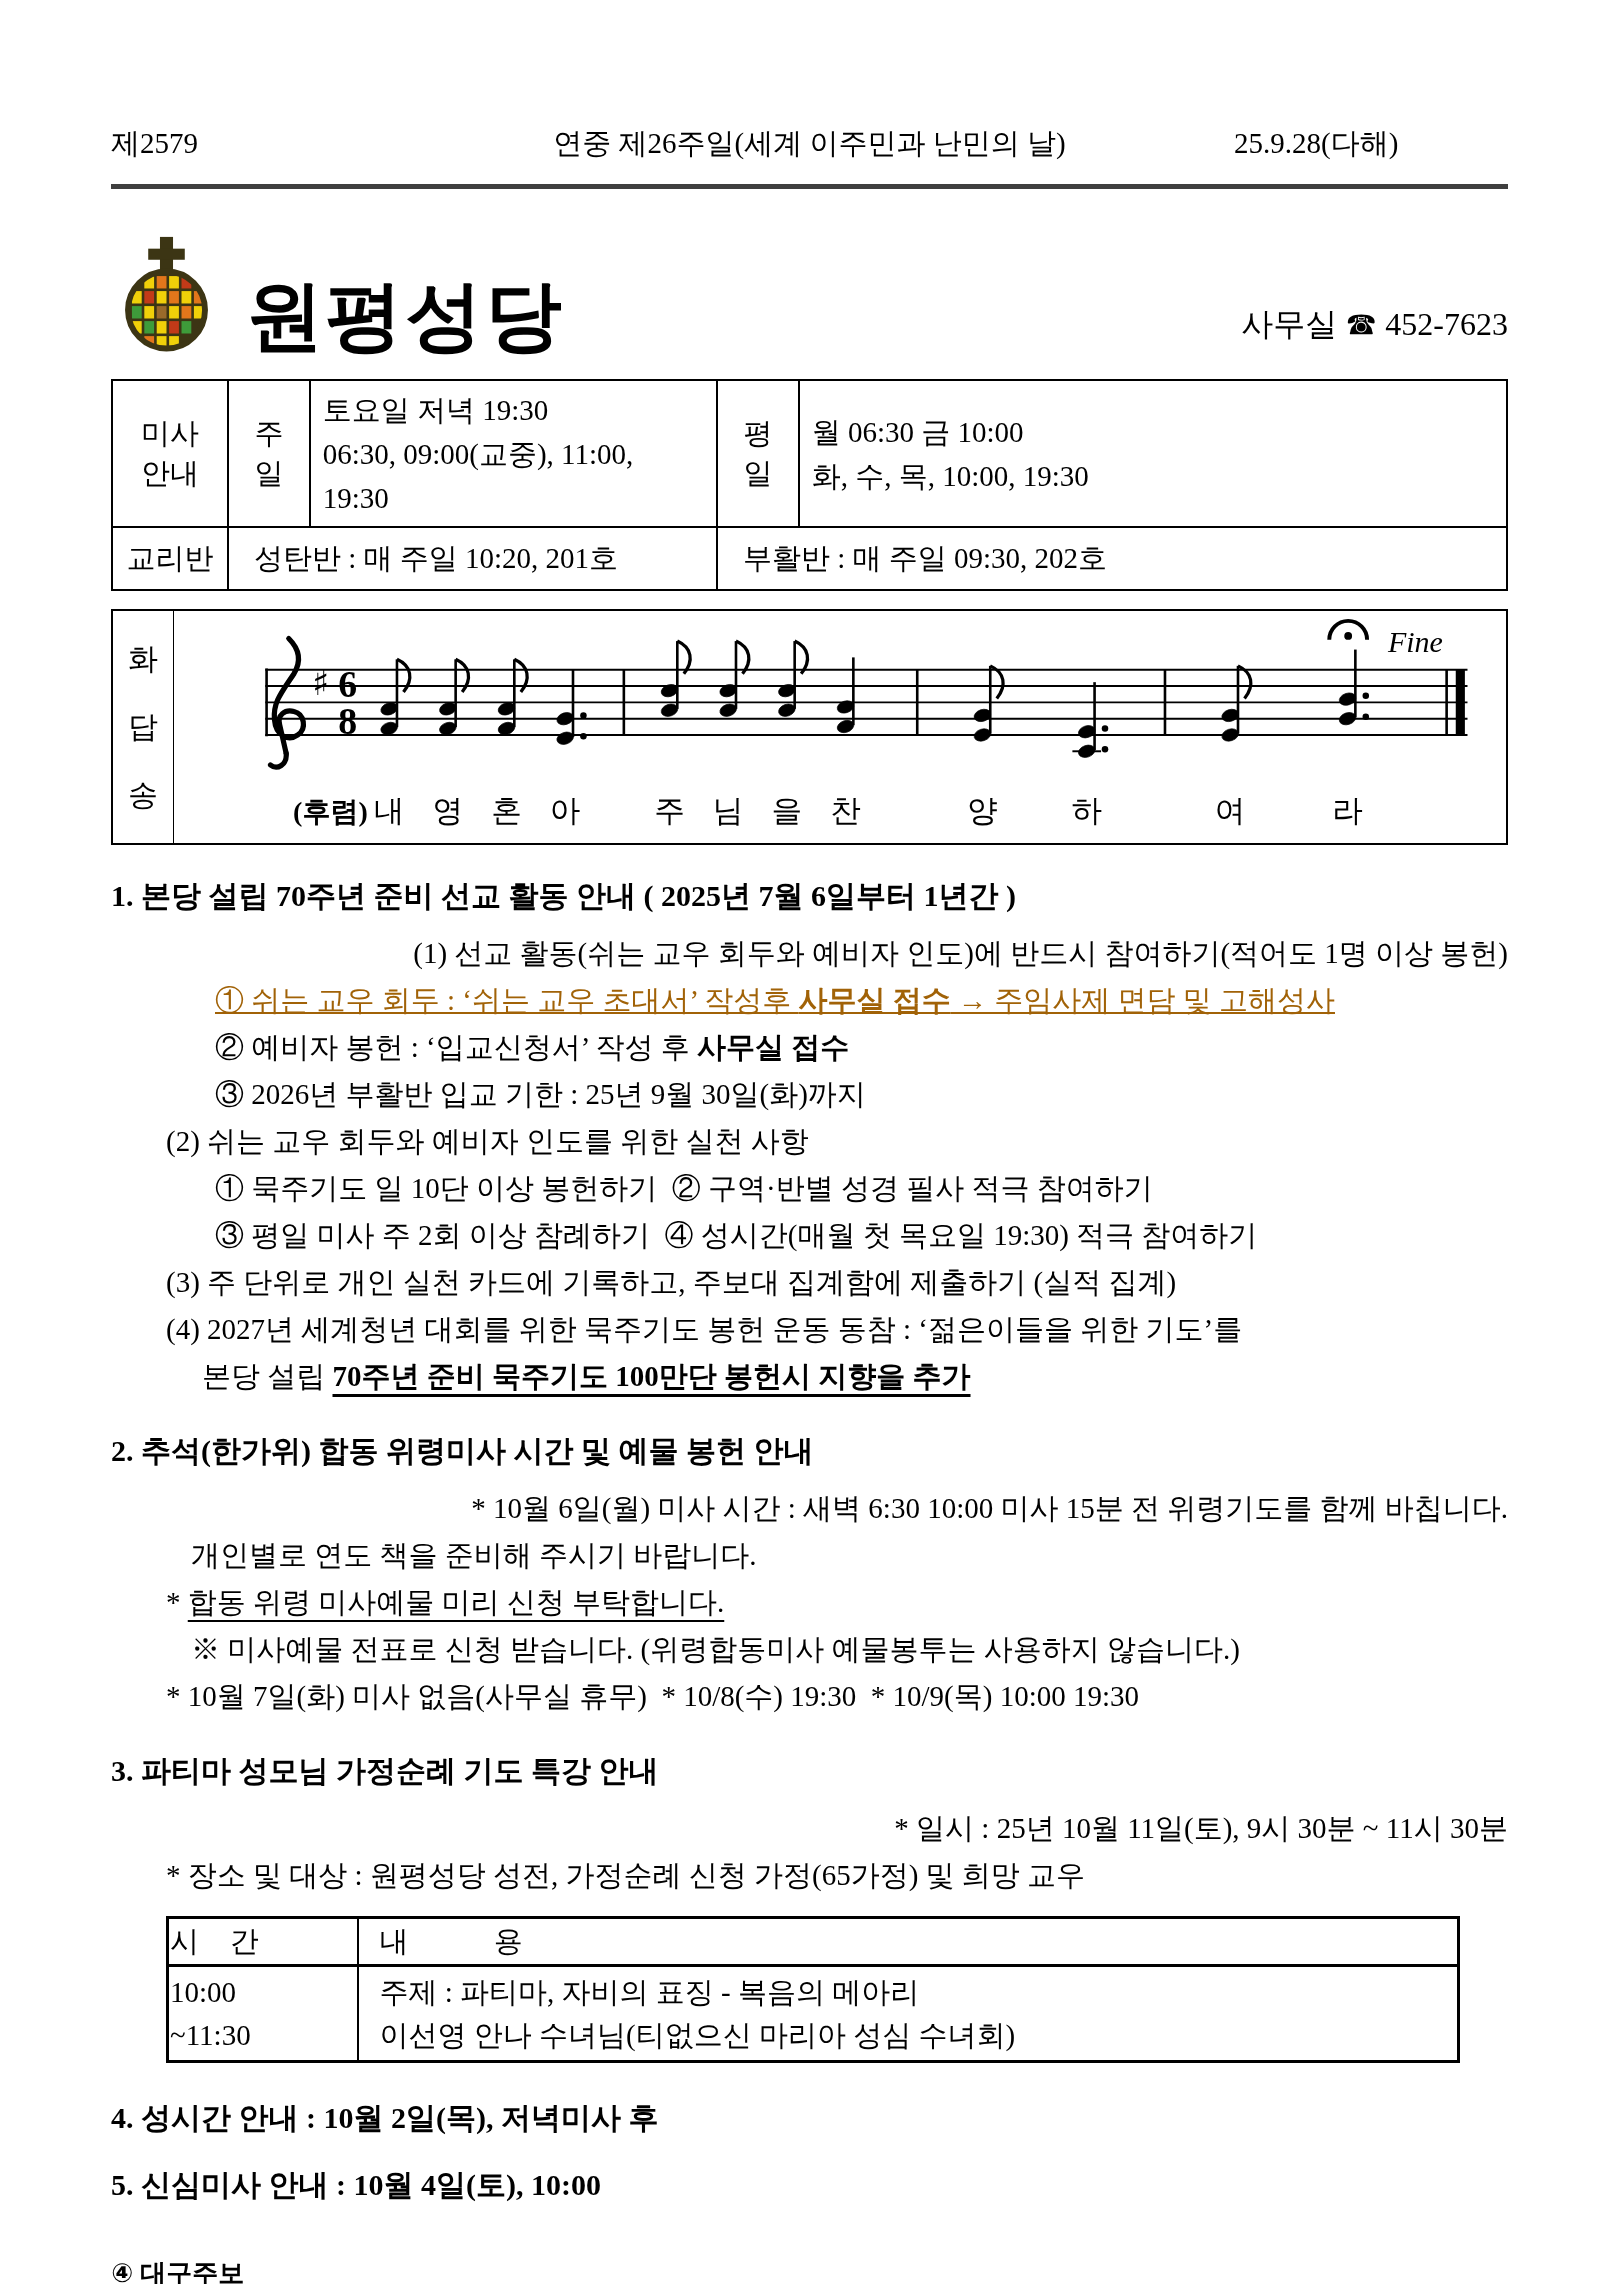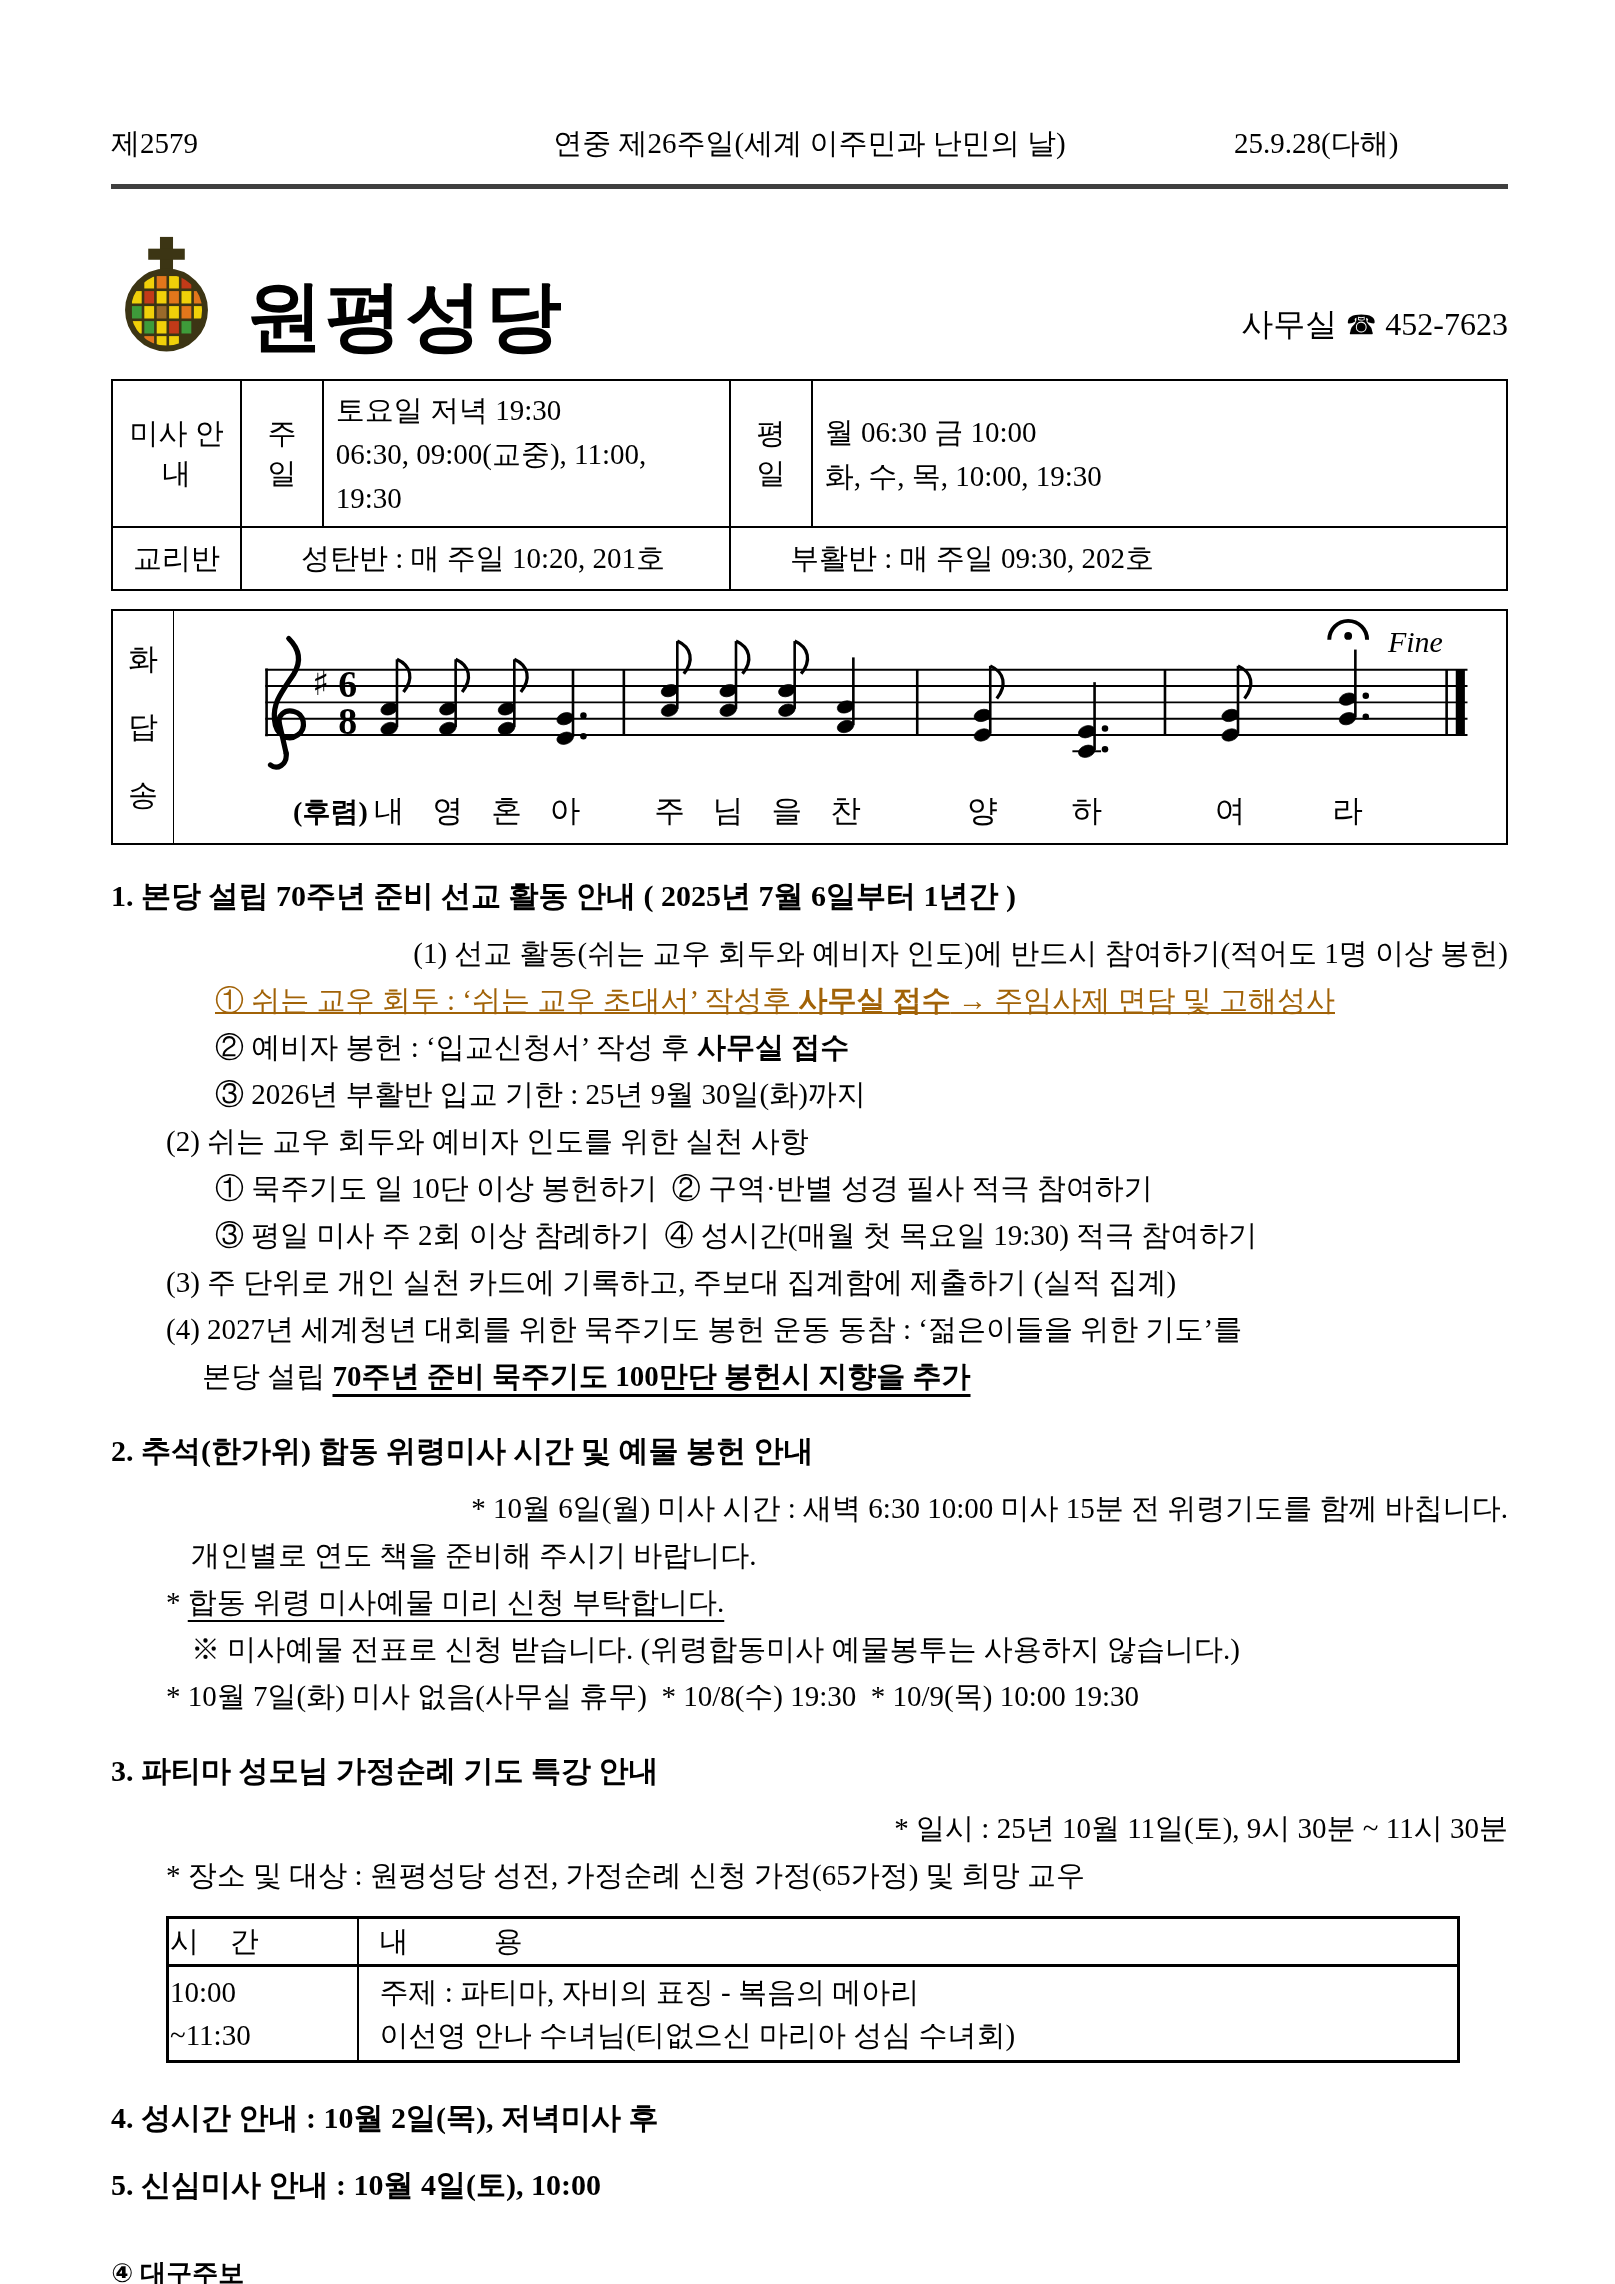--- a/index.html
+++ b/index.html
@@ -20,27 +20,27 @@
   .brand-logo { width:111px; height:124px; flex:0 0 auto; }
   .brand-name {
     font-family:"Liberation Sans","DejaVu Sans",sans-serif;
     font-weight:900; font-size:77px; letter-spacing:2.6px; line-height:1;
     margin-left:24px; margin-bottom:3.9px;
   }
   .brand-office { flex:1; text-align:right; font-size:32px; margin-bottom:10.4px; }
   
   table.mass { width:100%; border-collapse:collapse; margin-top:22px; font-size:29px; }
   table.mass td { border:2.6px solid #000; padding:6.5px 11.7px; }
-  .mass .c-label { width:129px; text-align:center; }
+  .mass .c-label { width:116px; text-align:center; }
   .mass .c-sub { width:82px; text-align:center; }
   .mass .c-sun { width:407px; }
   .mass .c-wd { width:82px; text-align:center; }
   .mass .tline { line-height:44px; white-space:pre-wrap; }
   .mass .r2 td { height:63px; }
-  .mass .r2 .half { padding-left:59px; }
+  .mass .r2 .half { padding-left:25px; }
   
   .score-box { border:2.6px solid #000; margin-top:18px; height:236px; display:flex; }
   .score-label {
     width:61px; border-right:1.3px solid #000; display:flex; flex-direction:column;
     align-items:center; justify-content:center; gap:27px; font-size:30px;
   }
   .score-area { flex:1; position:relative; }
   .score-area svg { display:block; }
   
   .sec { font-size:29px; }

